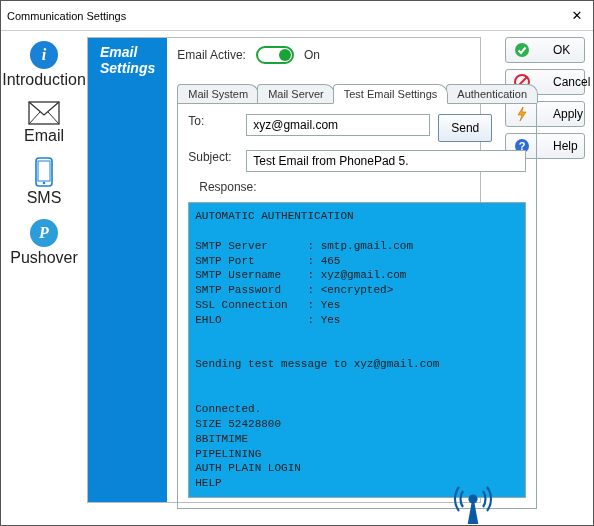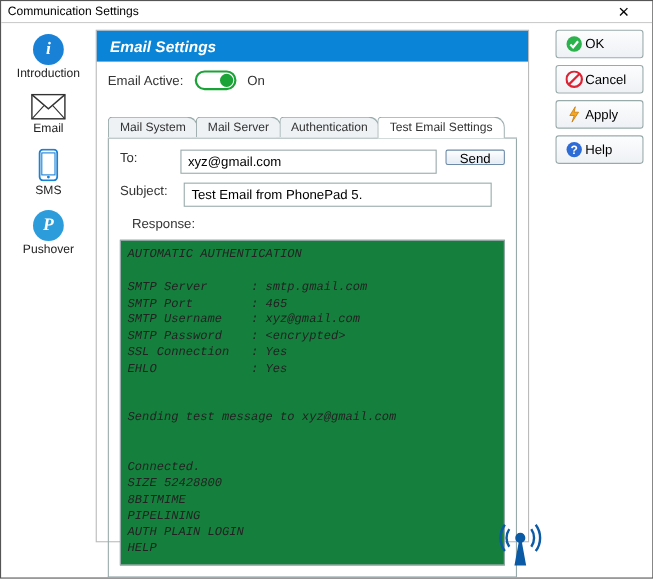--- a/index.html
+++ b/index.html
@@ -7,25 +7,25 @@
     margin: 0;
     font-family: "Segoe UI", Tahoma, sans-serif;
     font-size: 12px;
     background: #fff;
     width: 594px;
     height: 526px;
     overflow: hidden;
     border: 1px solid #555;
   }
   .titlebar {
-    height: 20px;
+    height: 30px;
     display: flex;
     align-items: center;
     justify-content: space-between;
-    padding: 0 16px 0 6px;
+    padding: 0 6px 0 6px;
     border-bottom: 1px solid #ccc;
     font-size: 11px;
   }
   .titlebar .close {
     width: 20px; height: 18px;
     display: flex; align-items: center; justify-content: center;
     font-family: Arial, sans-serif;
     font-size: 13px;
     cursor: default;
   }
@@ -41,36 +41,36 @@
     align-items: center;
     gap: 6px;
   }
   .side-item {
     display: flex; flex-direction: column; align-items: center;
     gap: 2px;
     padding: 2px 0 4px;
     width: 100%;
     cursor: default;
   }
-  .side-item .label { font-size: 11px; color: #222; }
+  .side-item .label { font-size: 16px; color: #222; }
   .icon-circle {
     width: 28px; height: 28px; border-radius: 50%;
     display: flex; align-items: center; justify-content: center;
     color: #fff; font-weight: bold;
   }
   .main {
     flex: 1;
     padding: 6px 6px 6px 0;
     position: relative;
   }
   .panel {
     border: 1px solid #bbb;
     height: 466px;
     background: #fff;
-    display: flex; flex-direction: column;
+    display: flex; flex-direction: row;
     width: 394px;
   }
   .panel-header {
     background: #0a84d6;
     color: #fff;
     font-weight: bold;
     font-style: italic;
     font-size: 14px;
     padding: 6px 12px;
   }
@@ -137,54 +137,53 @@
   }
   .form-row label { width: 50px; color: #333; }
   .form-row input[type=text] {
     height: 22px;
     border: 1px solid #9aa;
     padding: 2px 6px;
     font-size: 12px;
     font-family: inherit;
   }
   .send-btn {
-    height: 14px;
+    height: 28px;
     padding: 0 12px;
     border: 1px solid #6c8aa8;
     background: linear-gradient(#fdfdfe,#e4ecf4);
     border-radius: 2px;
     font-size: 12px;
     cursor: default;
   }
   .response-label { color: #333; margin-left: 11px; }
   .response-box {
     flex: 1;
     border: 1px solid #9aa;
     font-family: "Courier New", monospace;
     font-size: 11px;
     padding: 6px 6px;
     white-space: pre;
     overflow-y: scroll;
     line-height: 1.35;
     color: #222;
-    background: #15803d;
-    font-style: italic;
+    background: #0ea5e9;
   }
   .right-buttons {
     width: 88px;
     padding: 6px 8px 0 0;
     display: flex; flex-direction: column; gap: 6px;
   }
   .rbtn {
     height: 26px;
     border: 1px solid #9aa;
     background: linear-gradient(#fdfdfe,#eef1f5);
     border-radius: 3px;
     display: flex; align-items: center; justify-content: flex-start;
-    gap: 2px;
+    gap: 23px;
     padding: 0 8px;
     font-size: 12px;
     cursor: default;
   }
   .rbtn .ico {
     width: 16px; height: 16px; display:flex;align-items:center;justify-content:center;
   }
   .antenna {
     position: absolute;
     right: 12px;
@@ -243,28 +242,28 @@
           <span>Email Active:</span>
           <div class="toggle">
               <div class="knob"></div>
             </div>
           <span>On</span>
         </div>
 
         <div class="tabs">
           <div class="tab"><span>Mail System</span></div>
           <div class="tab"><span>Mail Server</span></div>
+          <div class="tab active"><span>Test Email Settings</span></div>
           <div class="tab"><span>Authentication</span></div>
-          <div class="tab active"><span>Test Email Settings</span></div>
         </div>
 
         <div class="tab-content">
           <div class="form-row">
             <label>To:</label>
-            <input type="text" style="width: 248px;" value="xyz@gmail.com">
+            <input type="text" style="width: 184px;" value="xyz@gmail.com">
             <button class="send-btn">Send</button>
           </div>
           <div class="form-row">
             <label>Subject:</label>
             <input type="text" style="width: 280px;" value="Test Email from PhonePad 5.">
           </div>
           <div class="response-label">Response:</div>
           <div class="response-box">AUTOMATIC AUTHENTICATION
 
 SMTP Server      : smtp.gmail.com

